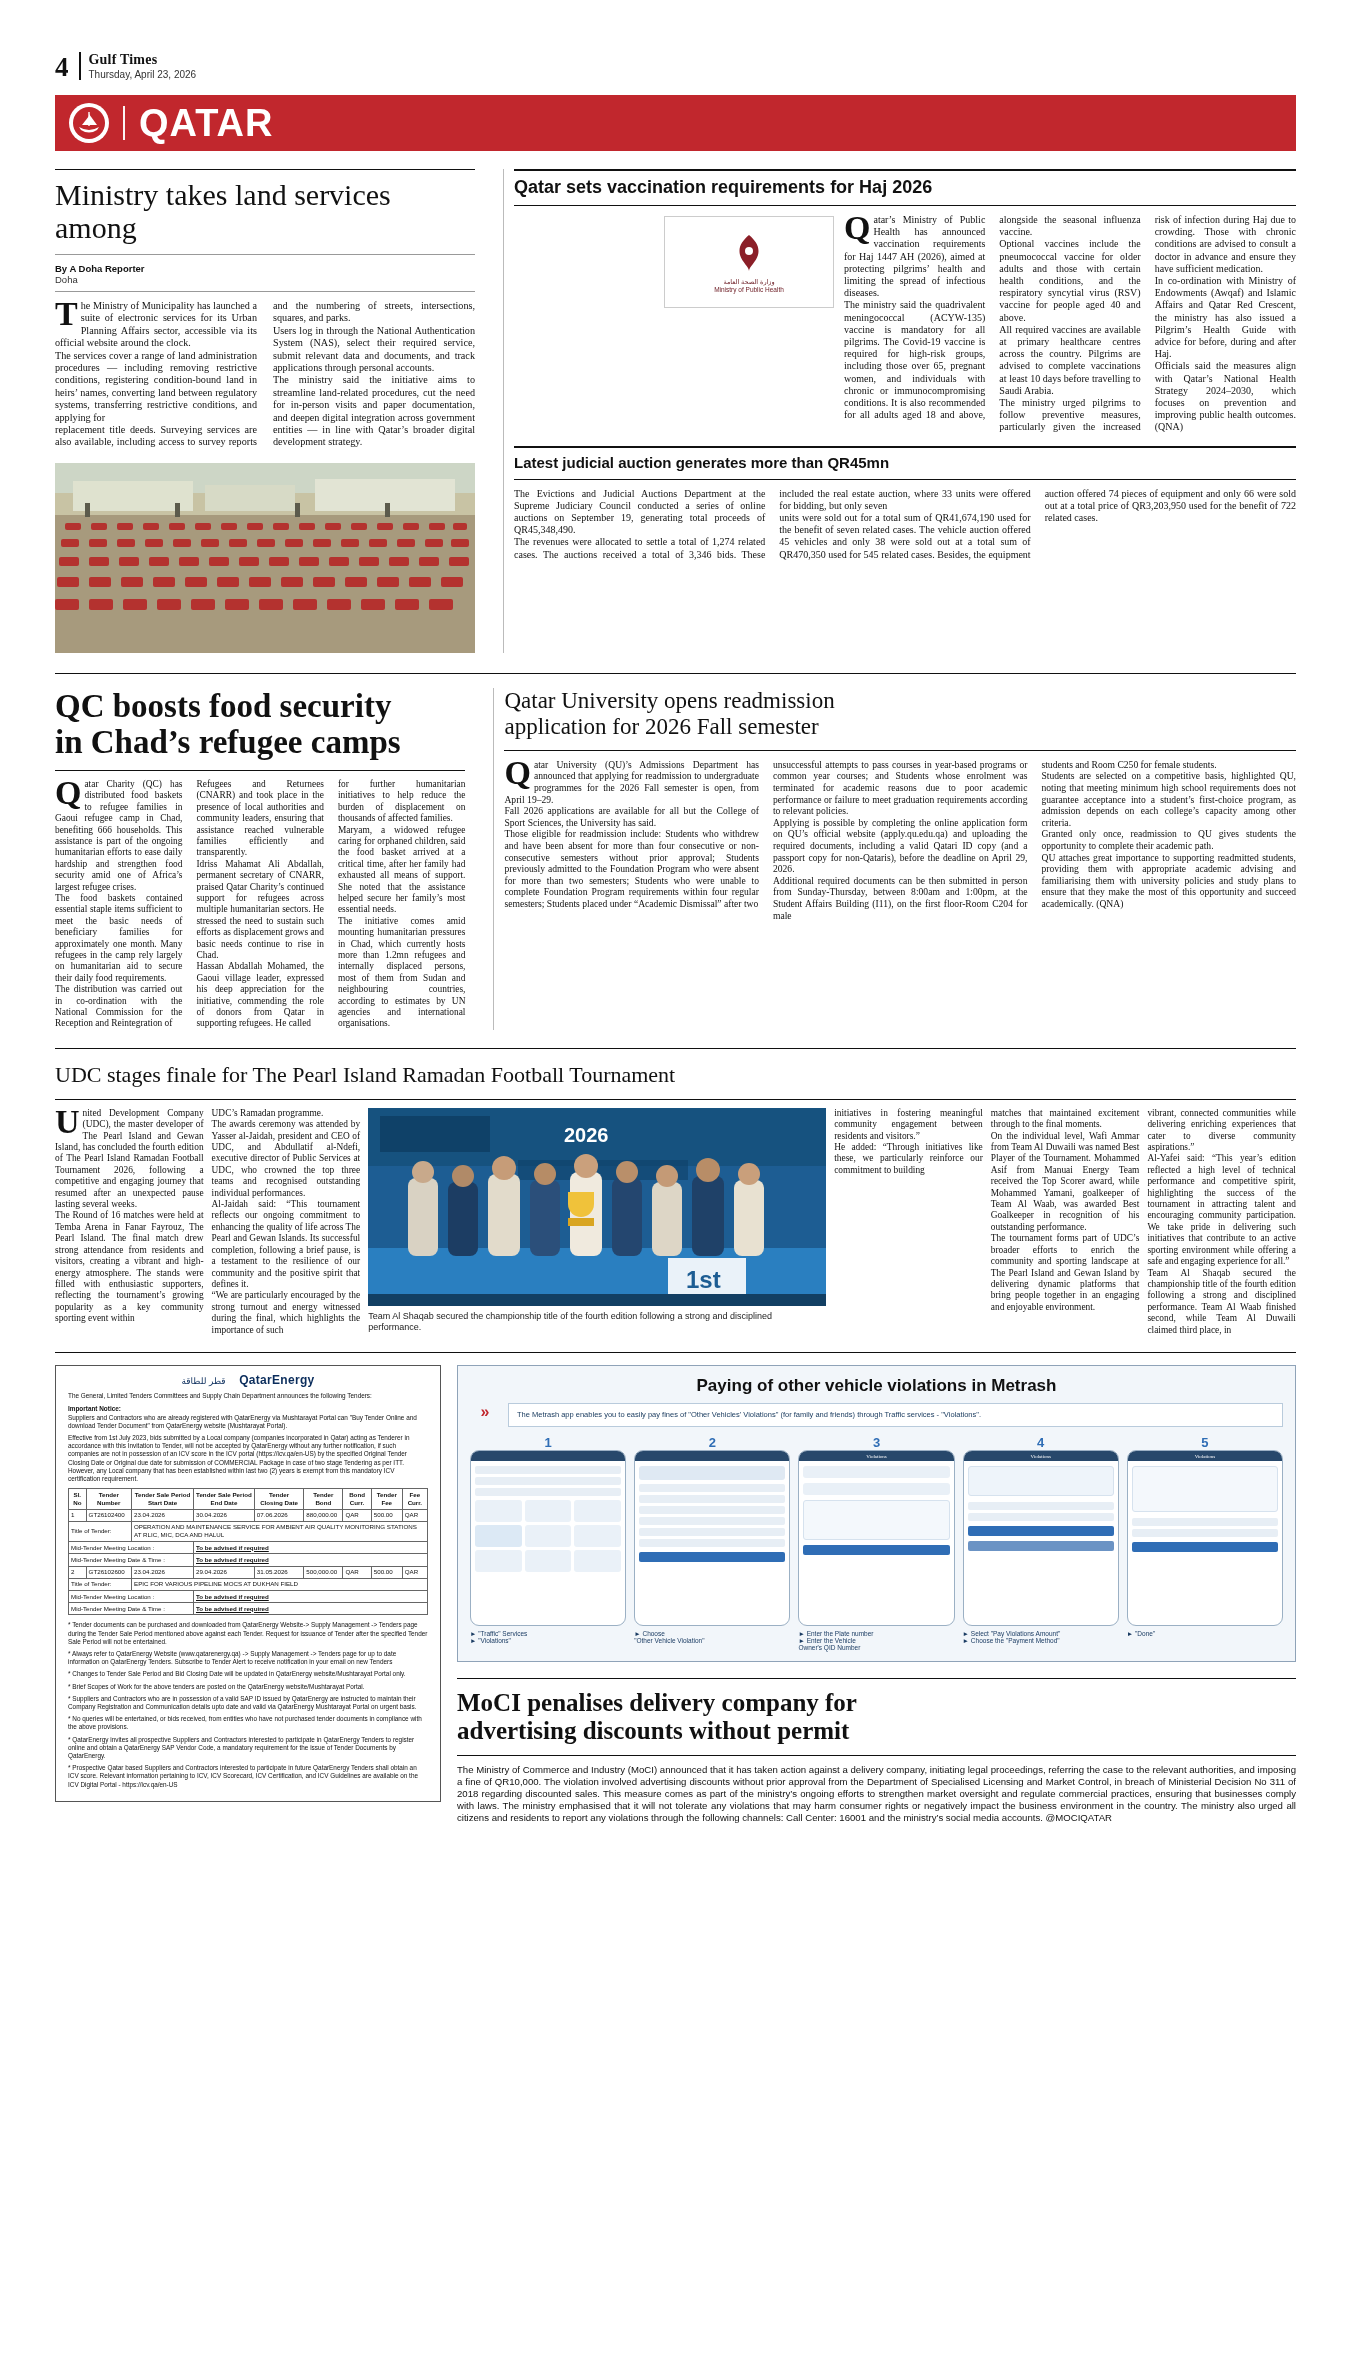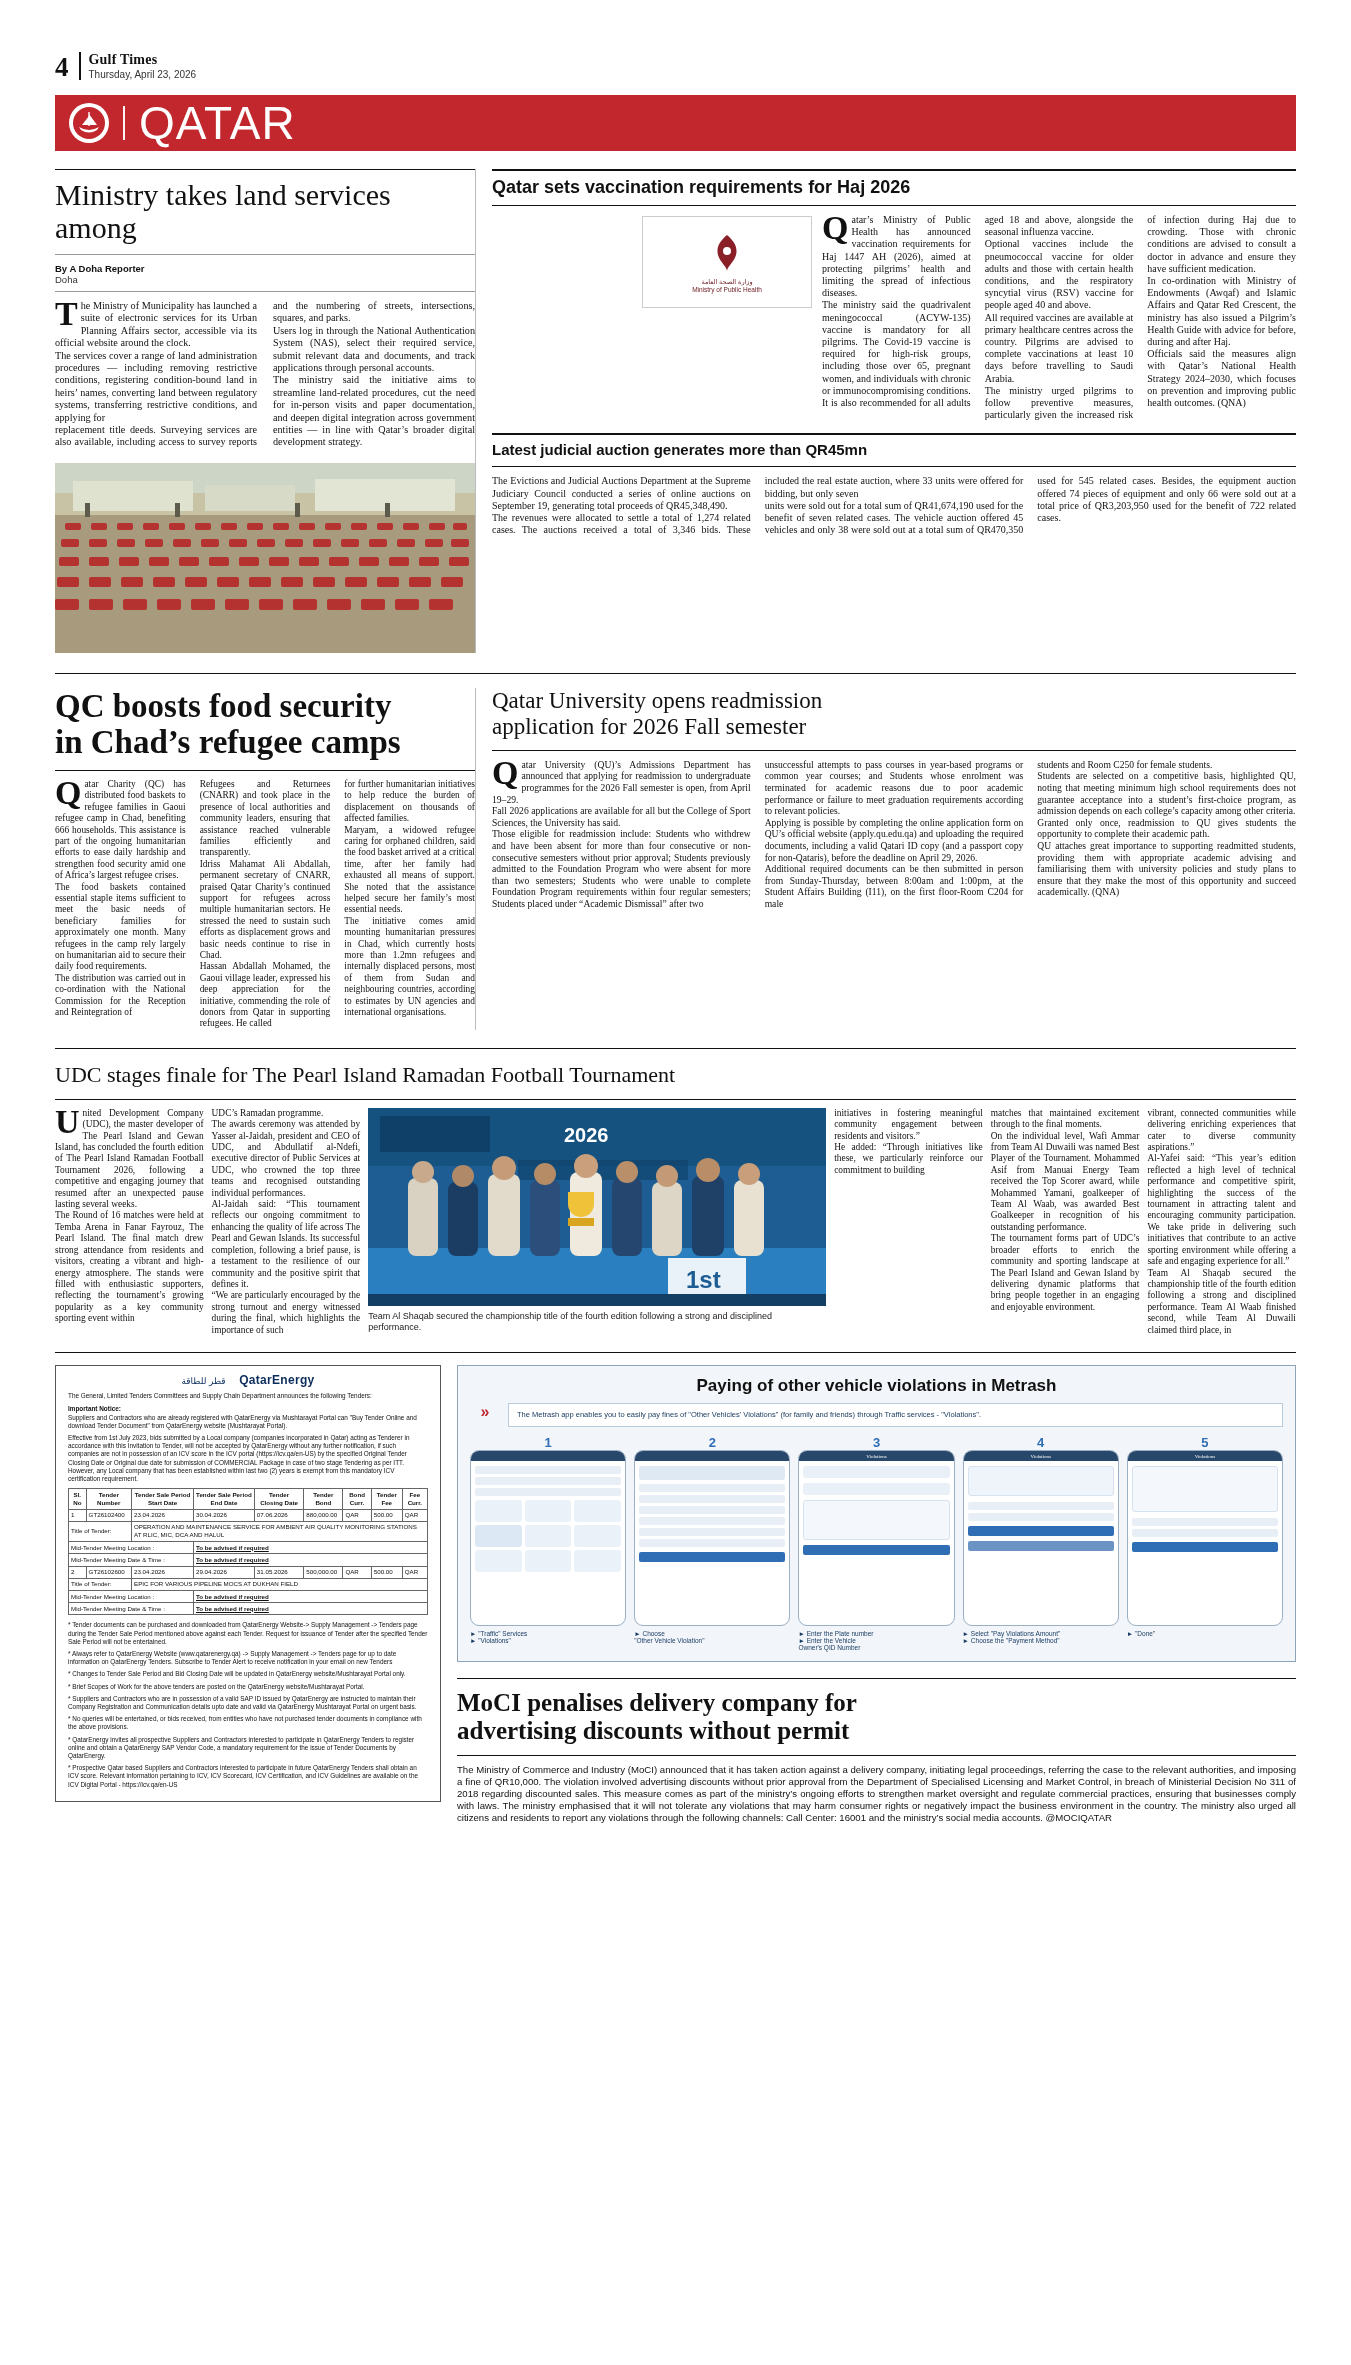--- a/index.html
+++ b/index.html
@@ -24,39 +24,39 @@
   .section-bar {
     margin-top:14px; height:56px; background:#c1272d; display:flex; align-items:center;
     padding-left:14px; color:#fff;
   }
   .seal {
     width:40px;height:40px;border-radius:50%;background:#fff;position:relative;flex:0 0 auto;
     display:flex;align-items:center;justify-content:center;
   }
   .seal svg { display:block; }
   .sep { width:2px;height:34px;background:#fff;margin:0 14px;opacity:.95; }
-  .section-name { font-family:"Liberation Sans",sans-serif; font-weight:normal; font-size:46px; letter-spacing:1px; }
+  .section-name { font-family:"Liberation Sans",sans-serif; font-weight:bold; font-size:38px; letter-spacing:1px; }
 
   
   .rule { border-top:1px solid #111; }
   .rule-thin { border-top:1px solid #999; }
   .body-col { font-size:10.2px; line-height:12.4px; text-align:justify; hyphens:auto; }
   .body-col p { margin:0 0 0 0; text-indent:0; }
   .byline { font-family:"Liberation Sans",sans-serif; font-weight:bold; font-size:9.5px; }
   .byline-sub { font-family:"Liberation Sans",sans-serif; font-size:9.5px; color:#333; }
 
   .dropcap::first-letter {
     float:left; font-size:34px; line-height:27px; padding-right:3px; font-weight:bold;
     font-family:"Liberation Serif",serif;
   }
 
   
   .content { display:flex; gap:0; margin-top:16px; }
   .left-col { width:420px; }
-  .right-col { width:calc(100% - 420px); padding-left:16px; border-left:1px solid #bbb; }
+  .right-col { width:calc(100% - 420px); padding-left:10px; border-left:1px solid #bbb;margin-left:28px; }
 
   
   h1.head { margin:0; font-size:30px; line-height:33px; font-weight:normal; font-family:"Liberation Serif",serif;}
   h2.head { margin:0; font-size:23px; line-height:26px; font-weight:normal; font-family:"Liberation Serif",serif;}
   h3.head-b { margin:0; font-family:"Liberation Sans",sans-serif; font-weight:bold; font-size:18px; line-height:21px; }
   h3.head-bs { margin:0; font-family:"Liberation Sans",sans-serif; font-weight:bold; font-size:15px; line-height:18px; }
 
   .cols2 { column-count:2; column-gap:16px; }
   .cols3 { column-count:3; column-gap:14px; }
 

